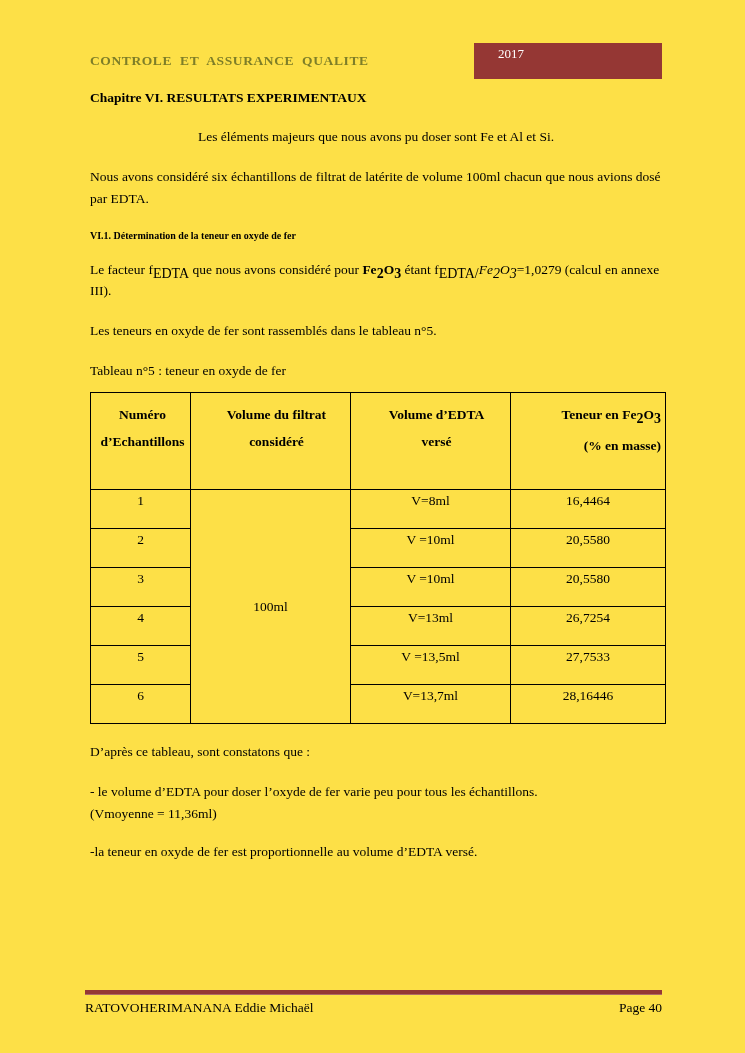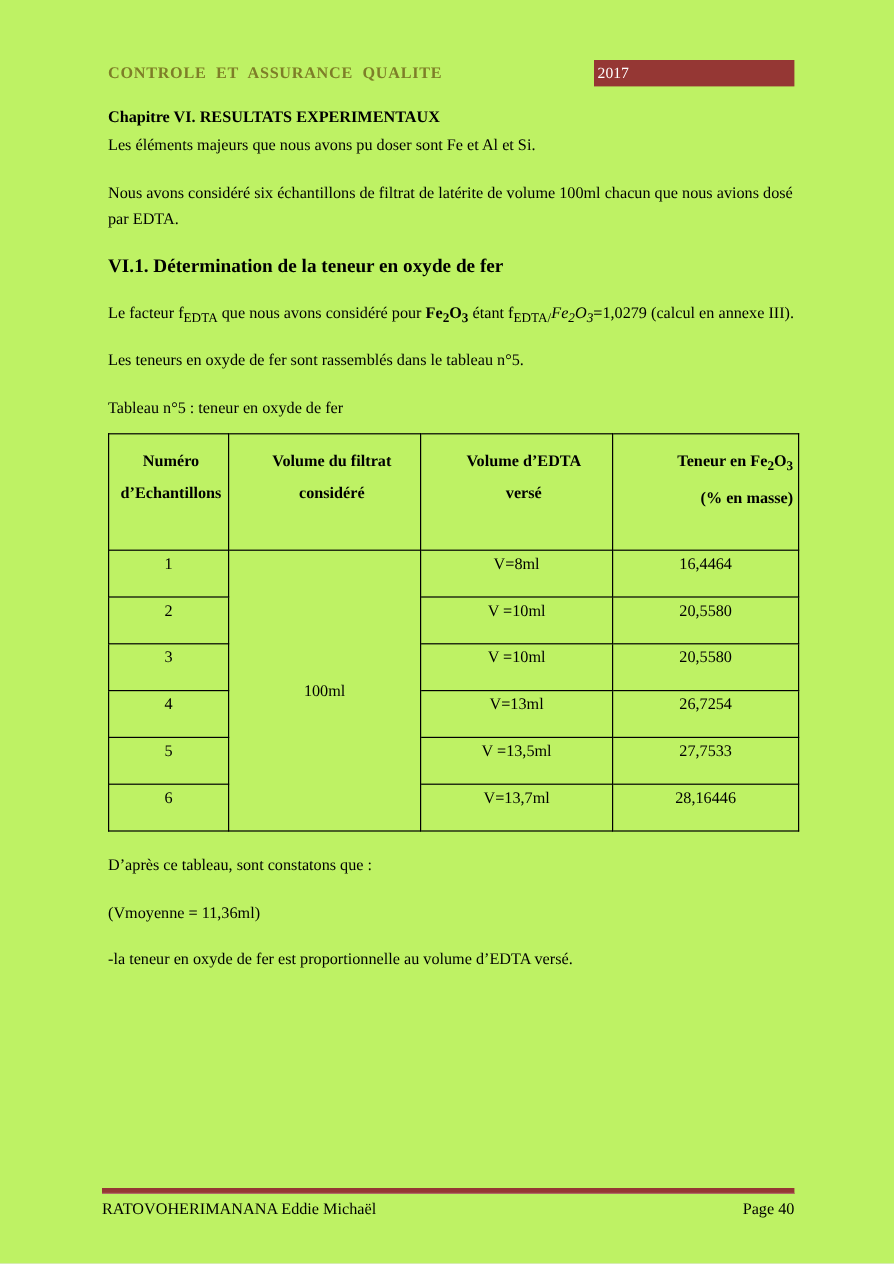--- a/index.html
+++ b/index.html
@@ -1,57 +1,57 @@
 <!DOCTYPE html>
 <html><head>
 <meta charset="utf-8">
 <style>
   html, body { margin: 0; padding: 0; background: #e8e8e8; }
   .page {
     position: relative;
     width: 745px;
     height: 1053px;
     margin: 0 auto;
-    background: #bef264;
+    background: #fde047;
     font-family: "Liberation Serif", "DejaVu Serif", serif;
     font-size: 13.5px;
     color: #000;
     overflow: hidden;
   }
   .content { padding: 50px 83px 0 90px; }
 
   
   .header-bar { display: flex; align-items: center; justify-content: space-between; height: 22px; }
   .header-title {
     color: #7e7e28;
     font-weight: bold;
     font-size: 13.5px;
     letter-spacing: 0.6px;
     word-spacing: 4px;
   }
   .year-box {
     width: 164px;
-    height: 22px;
+    height: 36px;
     background: #953734;
     color: #ffffff;
     font-size: 13px;
     line-height: 22px;
-    padding-left: 3px;
+    padding-left: 24px;
     box-sizing: content-box;
     margin-left: 45px;
   }
 
   .chapter-title { margin-top: 18px; font-weight: bold; font-size: 13.5px; }
-  .section-title { margin-top: 20px; font-weight: bold; font-size: 16px; }
+  .section-title { margin-top: 20px; font-weight: bold; font-size: 10px; }
 
   p.para { margin: 18px 0 0 0; line-height: 1.62; }
-  p.para.mt20 { margin-top: 4px; }
+  p.para.mt20 { margin-top: 20px; text-align: center; }
   p.para.mt22 { }
 
-  .sb { vertical-align: sub; font-size: 11px; line-height: 0; }
+  .sb { vertical-align: sub; font-size: 14px; line-height: 0; }
   .it { font-style: italic; }
   b, .bold { font-weight: bold; }
 
   .table-caption { margin-top: 18px; line-height: 1.62; }
 
   table.results {
     border-collapse: collapse;
     width: 575px;
     margin-top: 10px;
     table-layout: fixed;
@@ -166,20 +166,21 @@
         <tr>
           <td class="c1">6</td>
           <td class="c3">V=13,7ml</td>
           <td class="c4">28,16446</td>
         </tr>
       </tbody>
     </table>
 
     <div class="interp-line">D’après ce tableau, sont constatons que :</div>
     <div class="interp-point">
+      <div>- le volume d’EDTA pour doser l’oxyde de fer varie peu pour tous les échantillons.</div>
       <div>(Vmoyenne = 11,36ml)</div>
     </div>
     <div class="interp-point2">-la teneur en oxyde de fer est proportionnelle au volume d’EDTA versé.</div>
 
   </div>
 
   <div class="footer">
     <div class="footer-rule"></div>
     <div class="footer-row">
       <span>RATOVOHERIMANANA Eddie Michaël</span>

